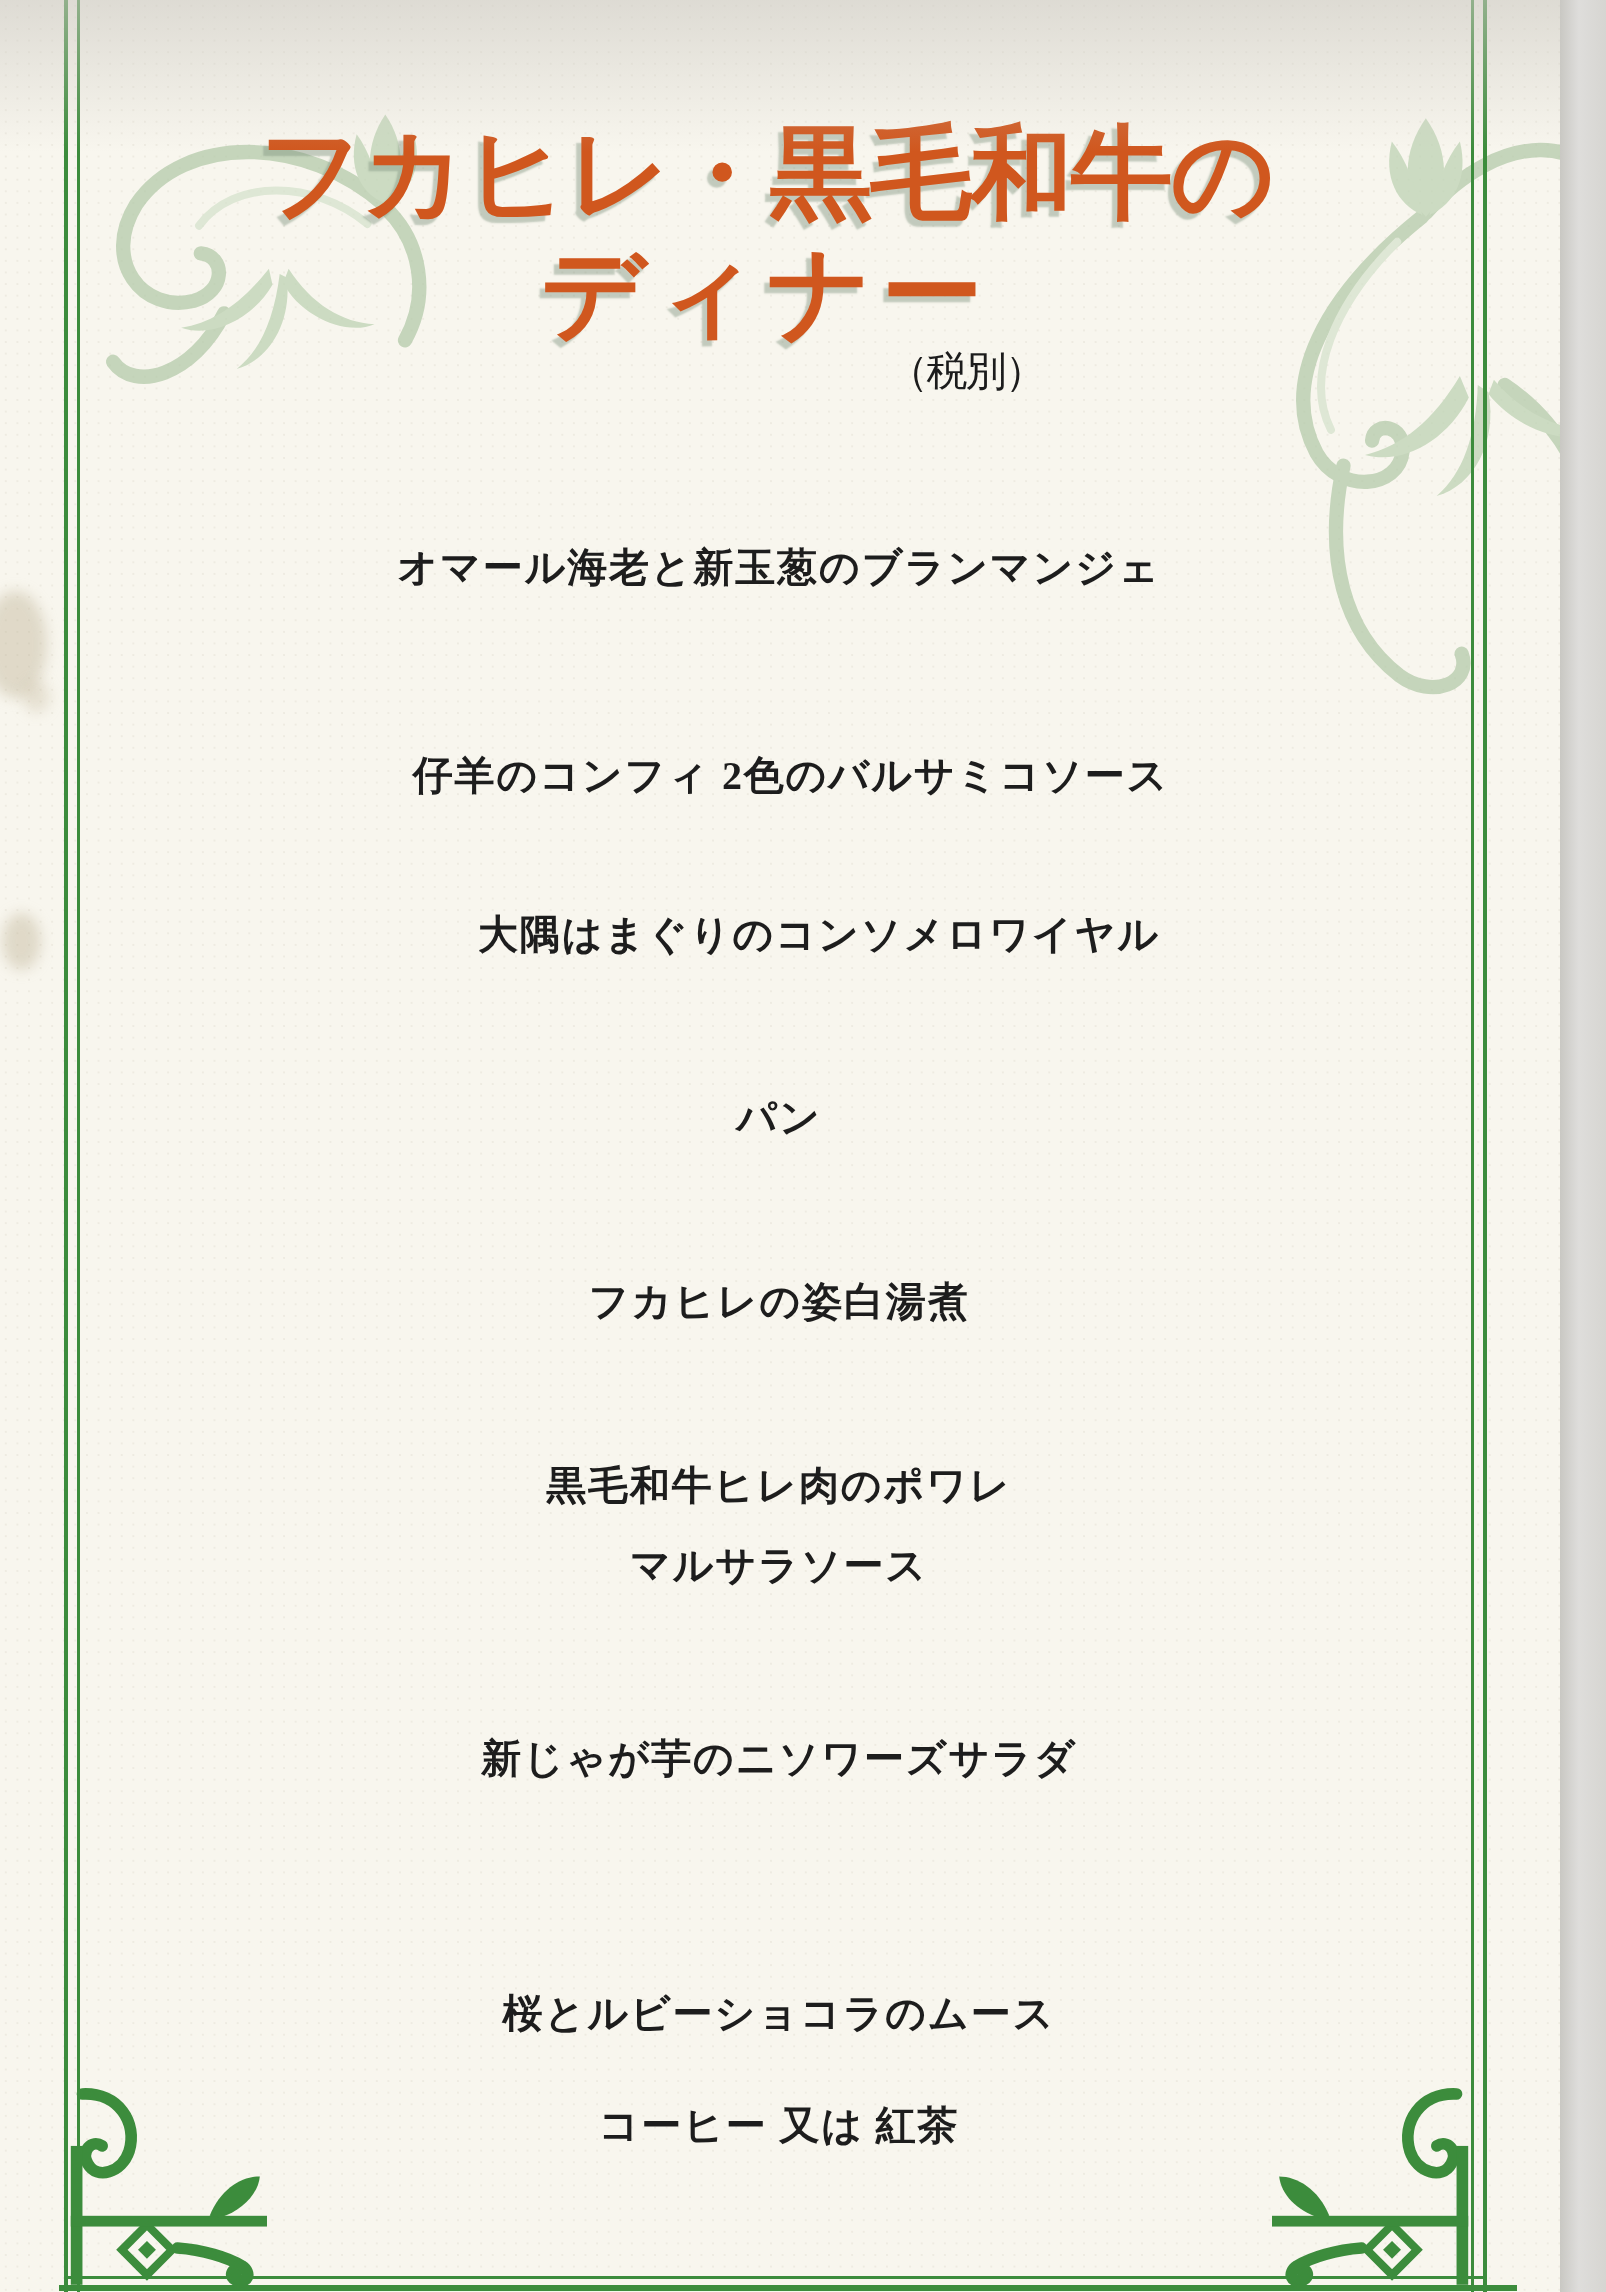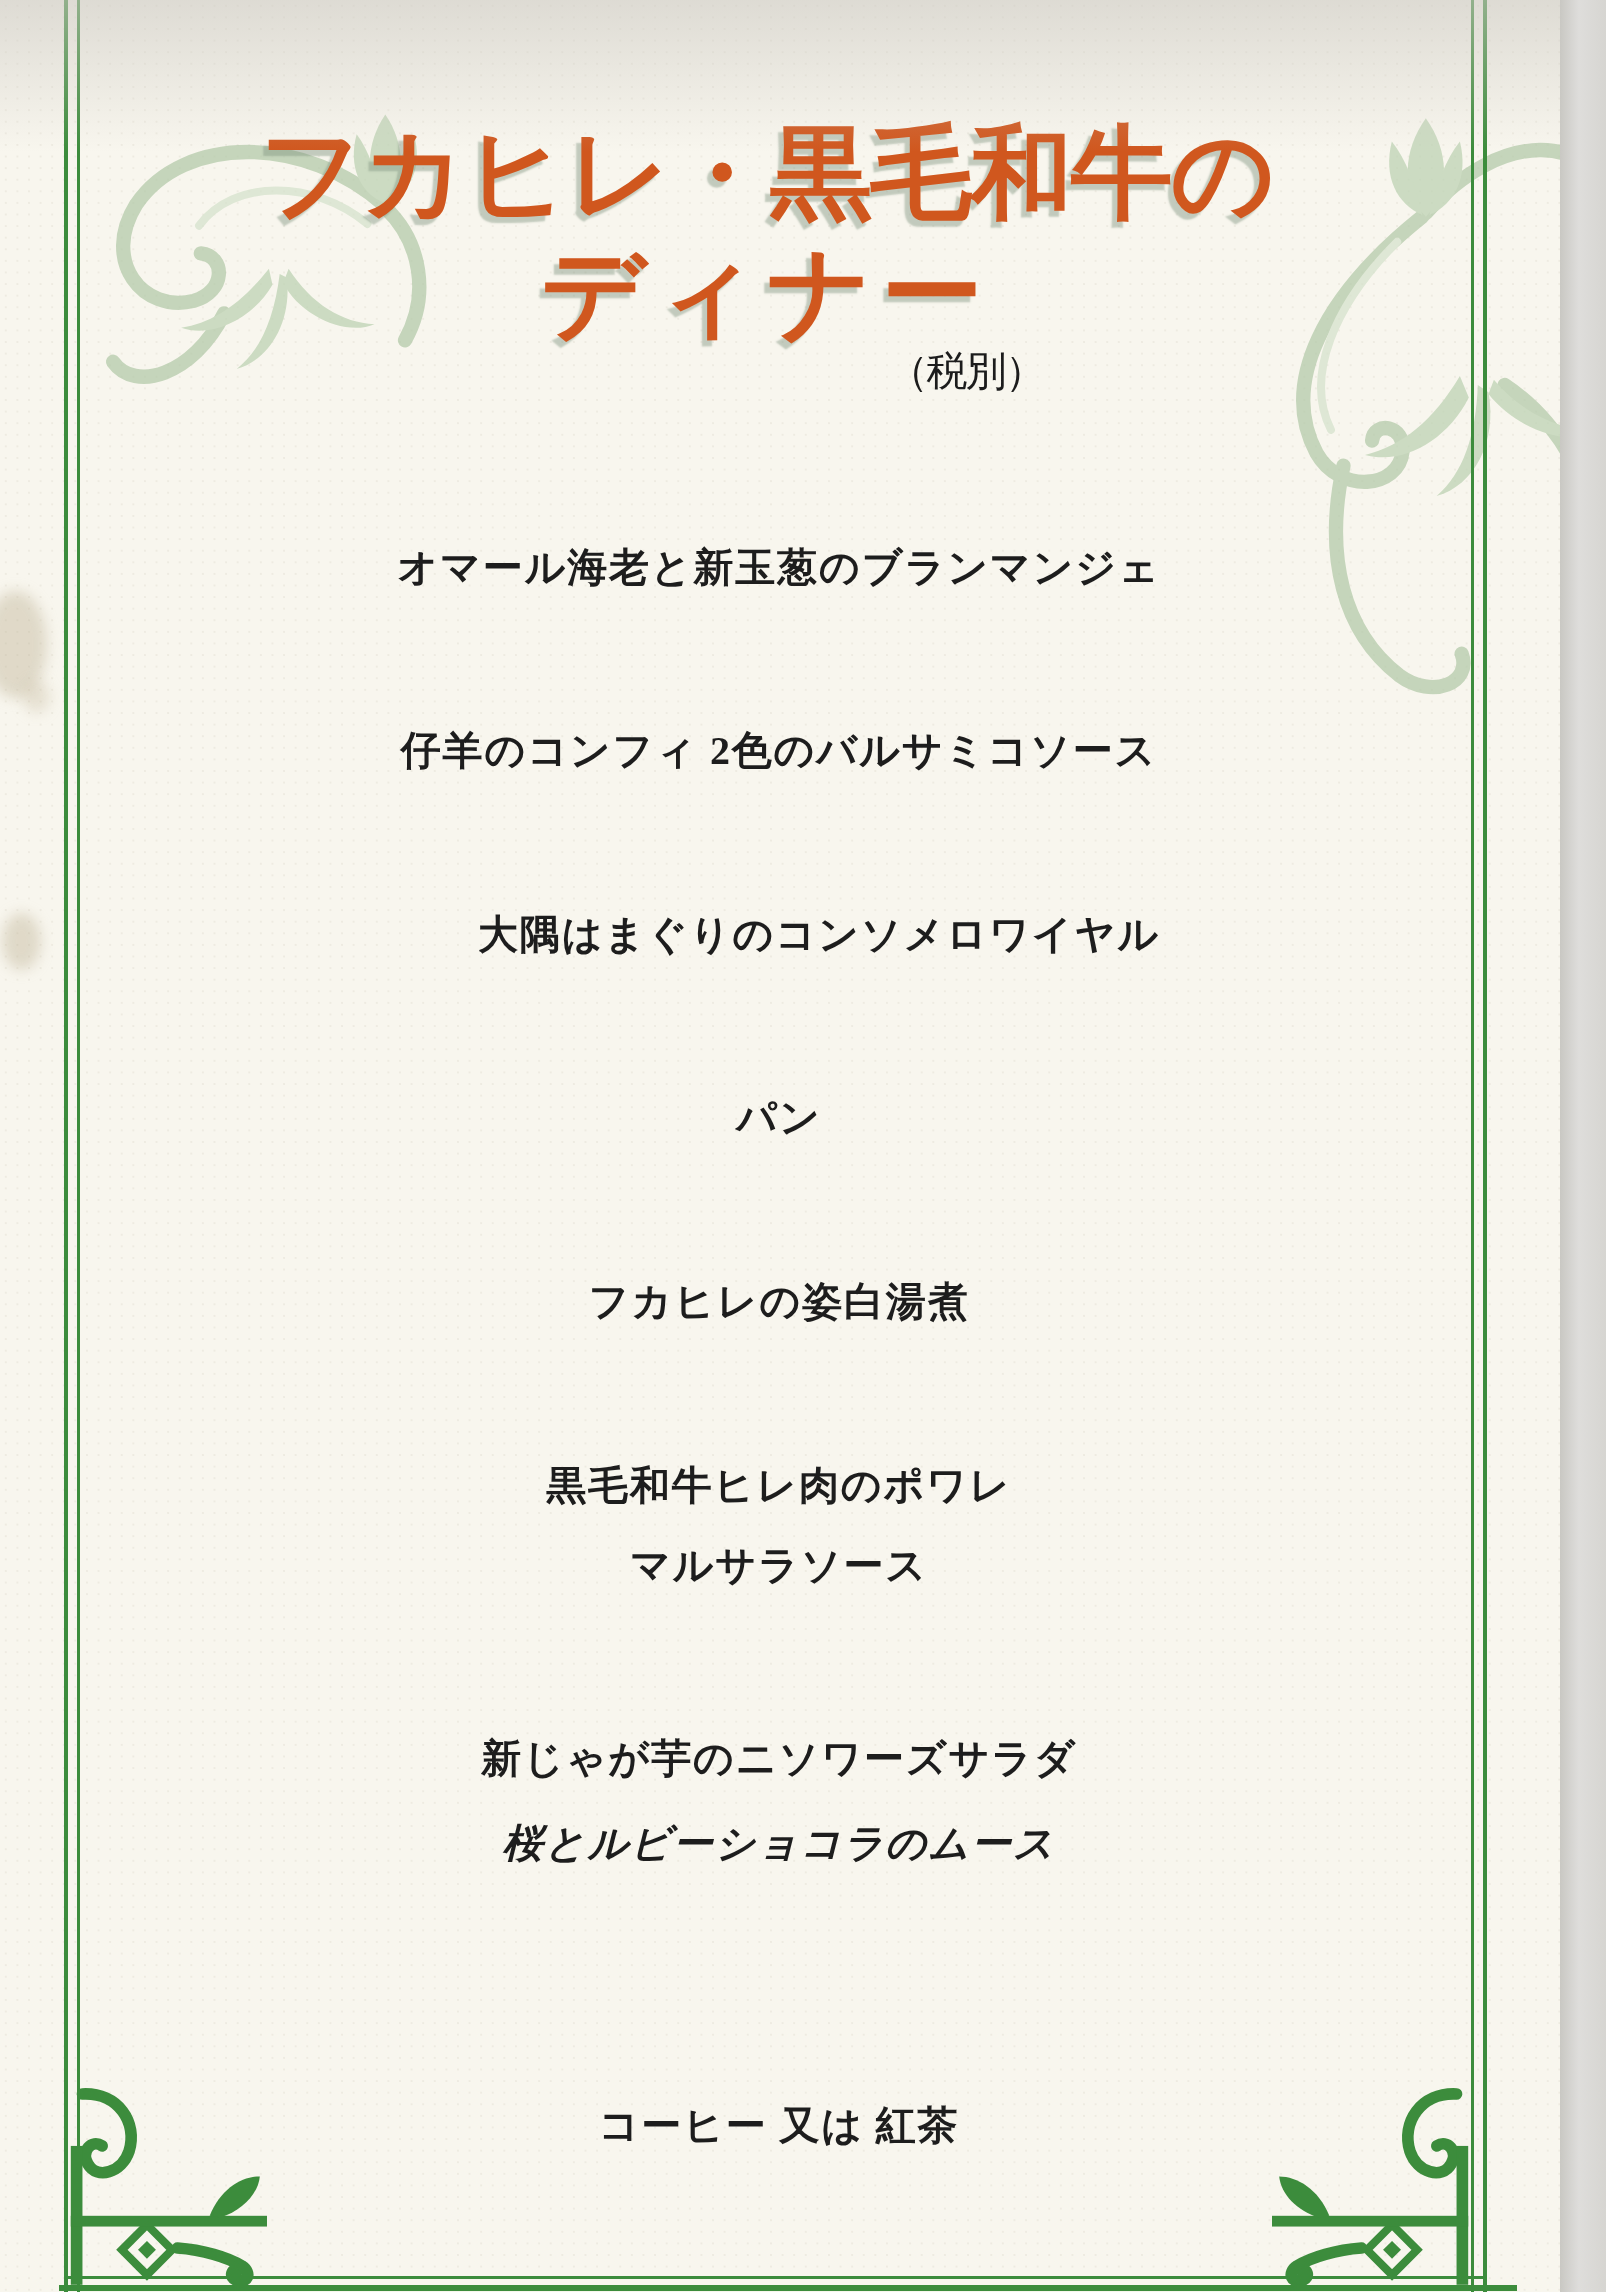--- a/index.html
+++ b/index.html
@@ -42,23 +42,23 @@
   .title-l1{top:106px;font-size:102px;letter-spacing:-1.8px;}
   .title-l2{top:226px;font-size:102px;letter-spacing:9px;}
   
   .price-row{position:absolute;left:882px;top:344px;display:flex;align-items:baseline;z-index:3;color:#1c1c1c;}
   .price-amount{font-size:75px;font-weight:bold;font-style:italic;letter-spacing:1.8px;}
   .price-tax{font-size:41px;margin-left:5.4px;letter-spacing:-1.8px;}
   
   .menu{position:absolute;left:0;top:0;width:1558px;z-index:3;}
   .ml{position:absolute;left:0;width:100%;text-align:center;
     font-size:40px;font-weight:bold;letter-spacing:1.8px;color:#1d1d1d;line-height:63px;}
-  .ml0{top:536px;}  .ml1{top:719px;}  .ml2{top:903px;margin-left:40px;} .ml3{top:1086px;}
+  .ml0{top:536px;}  .ml1{top:744px;padding-left:12px;}  .ml2{top:903px;margin-left:40px;} .ml3{top:1086px;}
   .ml4{top:1270px;} .ml5{top:1454px;} .ml6{top:1534px;} .ml7{top:1727px;}
-  .ml8{top:1812px;font-style:italic;} .ml9{top:2094px;}
+  .ml8{top:1982px;} .ml9{top:2094px;}
 </style>
 </head>
 <body>
 
 <div class="page">
 
   <svg class="flourish" width="1607" height="788" viewBox="0 0 1794 880">
     <g fill="none" stroke="#b2c9a8" stroke-width="16" stroke-linecap="round">
 
       <path d="M430,230 C340,150 205,150 152,228 C112,292 160,350 216,336 C252,326 252,286 224,283"></path>

